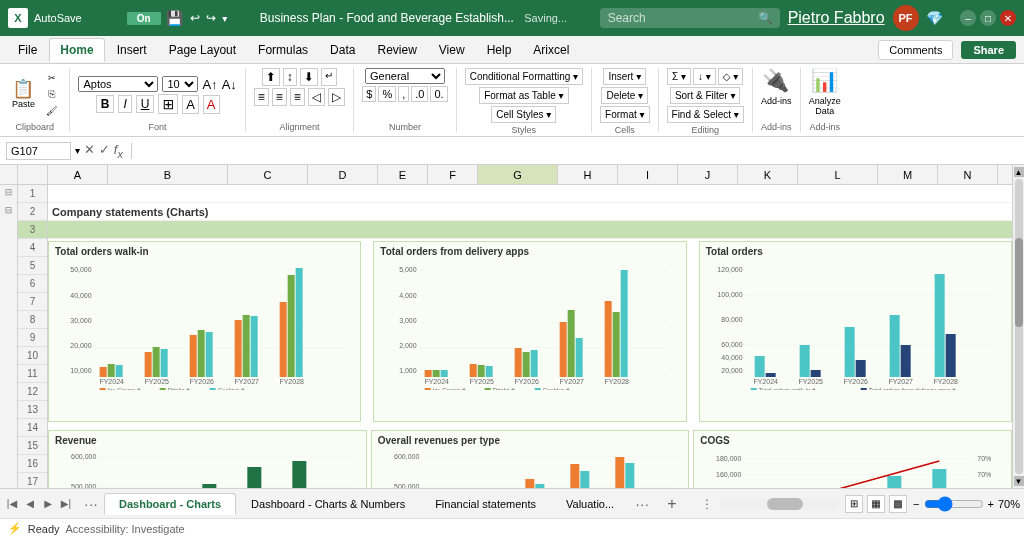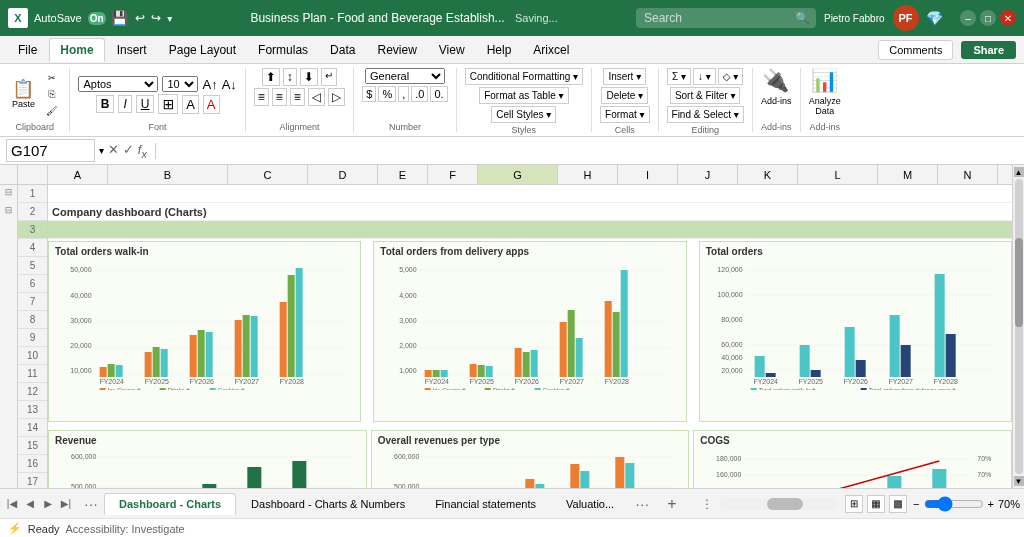--- a/index.html
+++ b/index.html
@@ -10,21 +10,21 @@
       height: 36px;
       background: #217346;
       display: flex;
       align-items: center;
       padding: 0 8px;
       color: #fff;
     }
     .title-bar-left { display: flex; align-items: center; gap: 6px; }
     .excel-logo { width: 20px; height: 20px; background: #fff; color: #217346; font-weight: bold; font-size: 11px; display: flex; align-items: center; justify-content: center; border-radius: 2px; }
     .autosave-label { font-size: 11px; color: #fff; }
-    .autosave-toggle { background: #4caf7d; border-radius: 6px; padding: 1px 2px; font-size: 10px; color: #fff; font-weight: bold; }
+    .autosave-toggle { background: #4caf7d; border-radius: 1px; padding: 1px 10px; font-size: 10px; color: #fff; font-weight: bold; margin-left: 39px; }
     .title-bar-center { flex: 1; text-align: center; font-size: 12px; }
     .title-bar-right { display: flex; align-items: center; gap: 8px; font-size: 12px; }
     .search-box { background: rgba(255,255,255,0.2); border: none; border-radius: 4px; padding: 3px 24px 3px 8px; color: #fff; font-size: 12px; width: 180px; }
     .search-box::placeholder { color: rgba(255,255,255,0.7); }
     .user-badge { width: 26px; height: 26px; background: #c43e1c; border-radius: 50%; display: flex; align-items: center; justify-content: center; color: #fff; font-size: 11px; font-weight: bold; }
     .window-controls { display: flex; gap: 4px; margin-left: 8px; }
     .win-btn { width: 16px; height: 16px; border-radius: 50%; display: flex; align-items: center; justify-content: center; font-size: 10px; cursor: pointer; color: #fff; background: rgba(255,255,255,0.2); }
 
     
     .ribbon { background: #fff; border-bottom: 1px solid #d0d0d0; }
@@ -37,21 +37,21 @@
 
     .ribbon-content { display: flex; align-items: stretch; padding: 4px 8px; gap: 8px; height: 72px; }
     .ribbon-group { display: flex; flex-direction: column; align-items: center; border-right: 1px solid #e0e0e0; padding-right: 8px; min-width: 40px; }
     .ribbon-group-label { font-size: 9px; color: #666; margin-top: auto; padding-top: 2px; }
     .ribbon-group-content { display: flex; align-items: center; gap: 3px; flex: 1; }
     .rb-btn { display: flex; flex-direction: column; align-items: center; padding: 2px 4px; cursor: pointer; border-radius: 3px; font-size: 9px; gap: 1px; }
     .rb-icon { font-size: 18px; line-height: 1; }
 
     
     .formula-bar { display: flex; align-items: center; height: 28px; border-bottom: 1px solid #d0d0d0; padding: 0 6px; gap: 4px; background: #fff; }
-    .cell-ref { width: 89px; border: 1px solid #ccc; padding: 2px 4px; font-size: 15px; }
+    .cell-ref { width: 65px; border: 1px solid #ccc; padding: 2px 4px; font-size: 11px; }
     .formula-btns { display: flex; gap: 4px; color: #666; }
     .formula-input { flex: 1; border: none; outline: none; font-size: 12px; padding: 2px 4px; }
 
     
     .tab-bar { height: 30px; background: #f3f3f3; border-top: 1px solid #d0d0d0; display: flex; align-items: center; padding: 0 4px; gap: 0; }
     .sheet-tab { padding: 4px 14px; font-size: 11px; border: 1px solid transparent; cursor: pointer; border-radius: 3px 3px 0 0; white-space: nowrap; }
     .sheet-tab.active { background: #fff; border: 1px solid #d0d0d0; border-bottom: 1px solid #fff; font-weight: bold; color: #217346; }
     .tab-nav { display: flex; align-items: center; gap: 2px; margin-right: 4px; }
     .tab-nav-btn { width: 16px; height: 16px; display: flex; align-items: center; justify-content: center; cursor: pointer; color: #666; font-size: 10px; }
     .tab-more { padding: 2px 6px; font-size: 14px; cursor: pointer; color: #666; }
@@ -80,21 +80,21 @@
   </div>
   <div class="title-bar-center">
     <span style="font-size:12px;">Business Plan - Food and Beverage Establish...</span>
     <span style="font-size:11px;opacity:0.8;margin-left:7px;">Saving...</span>
   </div>
   <div class="title-bar-right">
     <div style="position:relative;display:inline-block;">
       <input class="search-box" type="text" placeholder="Search" style="">
       <span style="position:absolute;right:6px;top:3px;color:rgba(255,255,255,0.7);font-size:12px;">🔍</span>
     </div>
-    <span style="font-size:10px;">Pietro Fabbro</span>
+    <span style="font-size:16px;text-decoration:underline;">Pietro Fabbro</span>
     <div class="user-badge">PF</div>
     <span style="font-size:14px;">💎</span>
     <div class="window-controls">
       <div class="win-btn">–</div>
       <div class="win-btn">□</div>
       <div class="win-btn" style="background:#c42b1c;">✕</div>
     </div>
   </div>
 </div>
 
@@ -308,21 +308,21 @@
         <div style="height:18px;border-bottom:1px solid #e0e0e0;text-align:center;font-size:10px;color:#666;line-height:18px;">16</div>
         <div style="height:18px;border-bottom:1px solid #e0e0e0;text-align:center;font-size:10px;color:#666;line-height:18px;">17</div>
 
       </div>
 
       <div style="flex:1;overflow:hidden;background:#fff;position:relative;">
 
         <div style="height:18px;border-bottom:1px solid #f0f0f0;"></div>
 
         <div style="height:18px;border-bottom:1px solid #f0f0f0;padding-left:4px;font-size:11px;font-weight:bold;color:#333;line-height:18px;">
-          <span>Company dashboard (Charts)</span>
+          <span>Company statements (Charts)</span>
         </div>
 
         <div style="height:18px;border-bottom:1px solid #f0f0f0;background:#c6e0b4;"></div>
 
         <div style="display:flex;gap:12px;padding:2px 0;height:185px;">
 
           <div style="flex:1;border:1px solid #c6e0b4;background:#f9fdf6;padding:4px 6px;">
             <div style="font-size:10px;font-weight:600;color:#333;margin-bottom:3px;">Total orders walk-in</div>
             <svg width="100%" height="130" viewBox="0 0 290 130">
 

